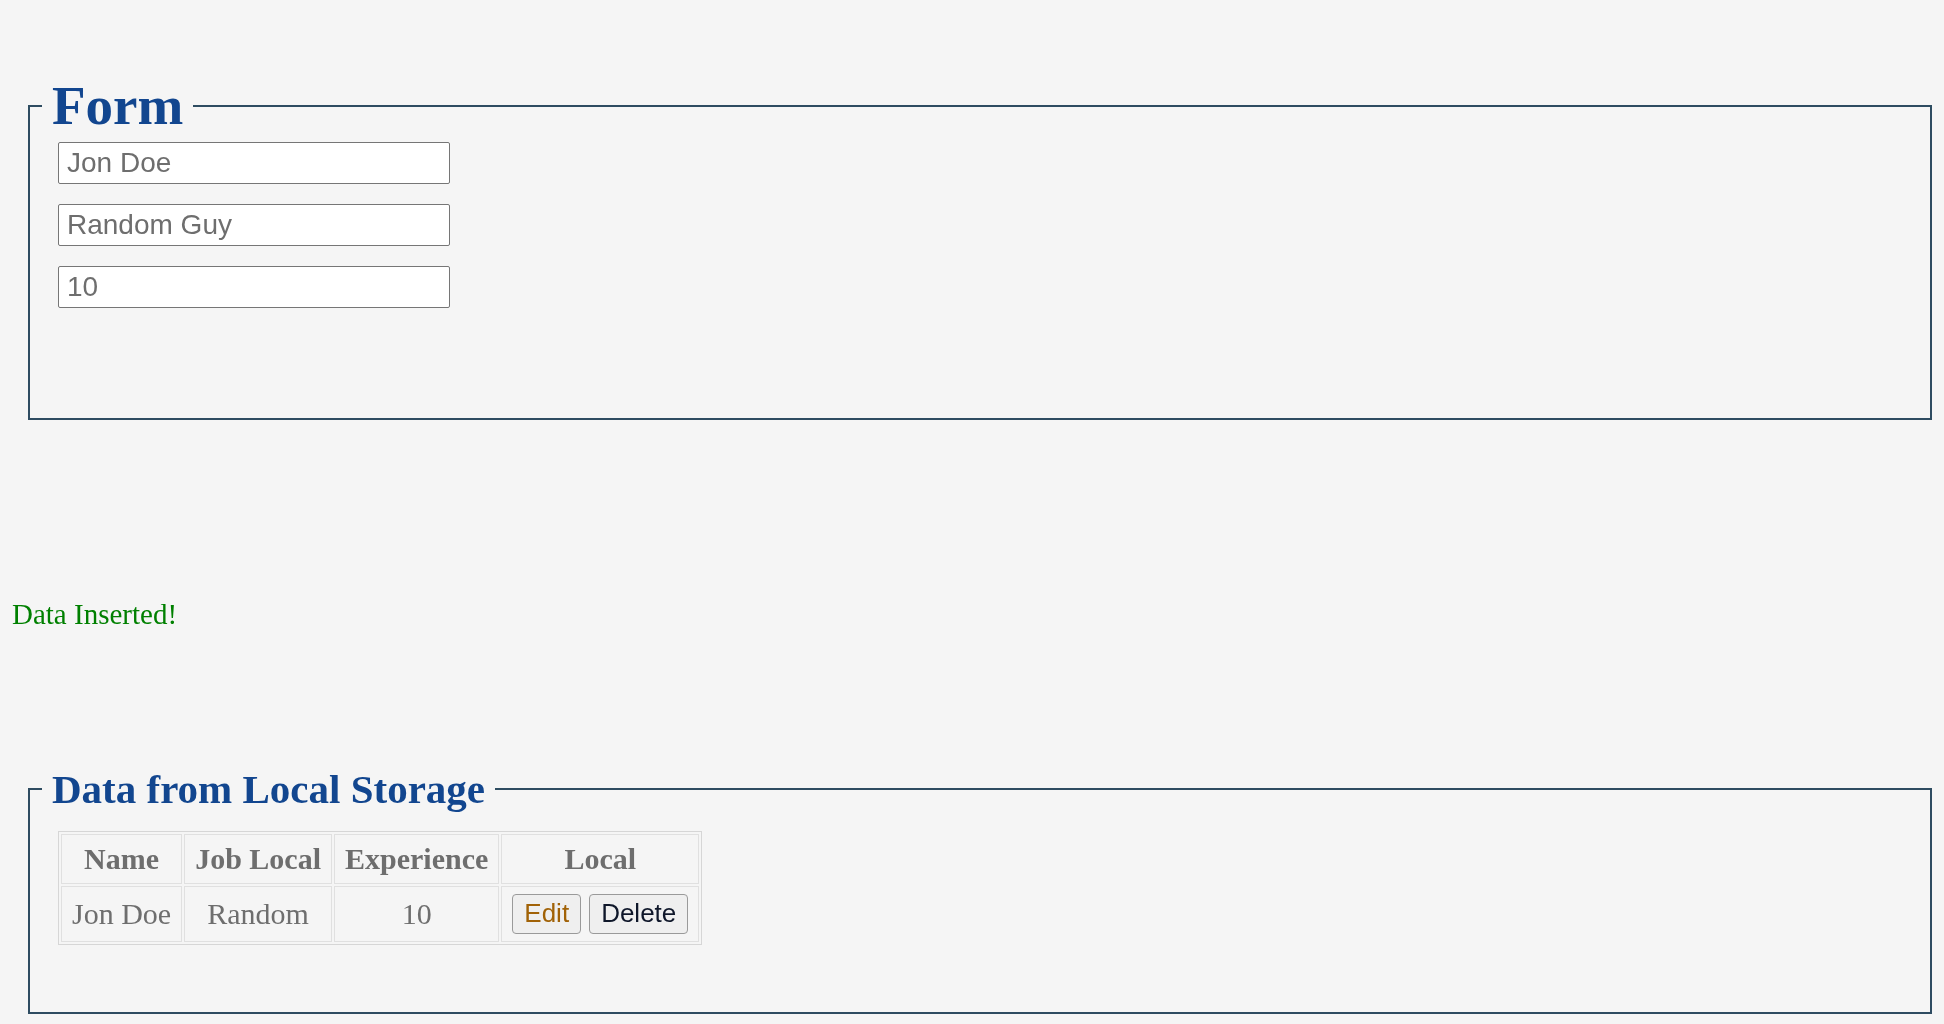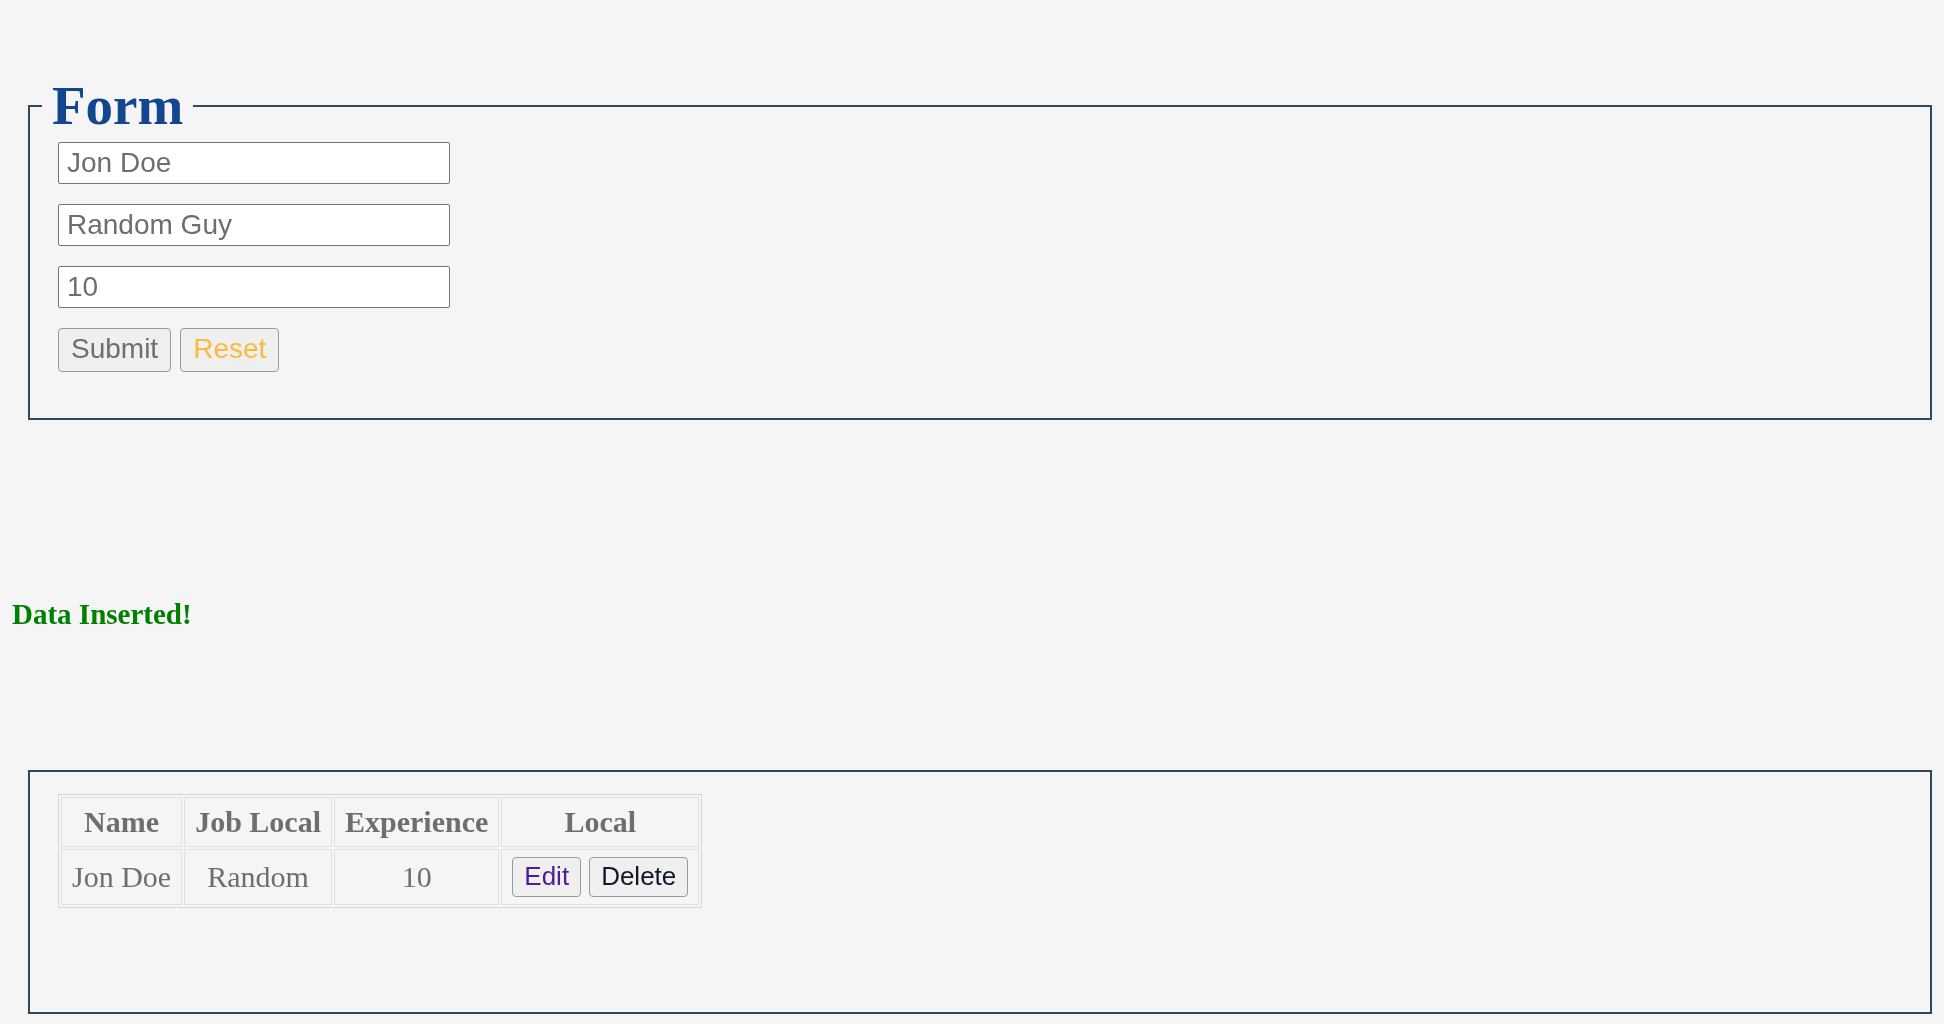--- a/index.html
+++ b/index.html
@@ -104,21 +104,21 @@
   }
   button.btn-submit { color: #6e6e6e; }
   button.btn-reset  { color: #fcb941; }
 
   
   #status-msg {
     position: absolute;
     left: 12px;
     top: 598px;
     font-family: "Liberation Serif", serif;
-    font-weight: bold;
+    font-weight: normal;
     font-size: 29px;
     color: #008000;
     white-space: nowrap;
   }
 
   
   .table-wrap {
     position: absolute;
     left: 28px;
     top: 22px;
@@ -154,21 +154,21 @@
   button.row-btn {
     font-family: "Liberation Sans", sans-serif;
     font-size: 26px;
     line-height: 1;
     padding: 5px 11px 7px 11px;
     background: #efefef;
     border: 1px solid #9a9a9a;
     border-radius: 4px;
     cursor: pointer;
   }
-  button.btn-edit   { color: #4c1d95; }
+  button.btn-edit   { color: #a16207; }
   button.btn-delete { color: #0f172a; }
 </style>
 </head>
 <body>
 
 <div class="page">
 
   <fieldset class="panel" id="form-panel">
     <legend>Form</legend>
 
@@ -179,31 +179,28 @@
       </div>
 
       <div class="field-row">
         <input class="text-input" type="text" value="Random Guy" style="">
       </div>
 
       <div class="field-row">
         <input class="text-input" type="text" value="10" style="">
       </div>
 
-      <div class="button-row">
-        <button class="std-btn btn-submit">Submit</button>
-        <button class="std-btn btn-reset">Reset</button>
-      </div>
 
     </div>
   </fieldset>
 
   <div id="status-msg">Data Inserted!</div>
 
   <fieldset class="panel" id="storage-panel">
+    <legend>Data from Local Storage</legend>
 
     <div class="table-wrap">
       <table class="data-table">
         <thead>
           <tr>
             <th>Name</th>
             <th>Job Local</th>
             <th>Experience</th>
             <th>Local</th>
           </tr>

